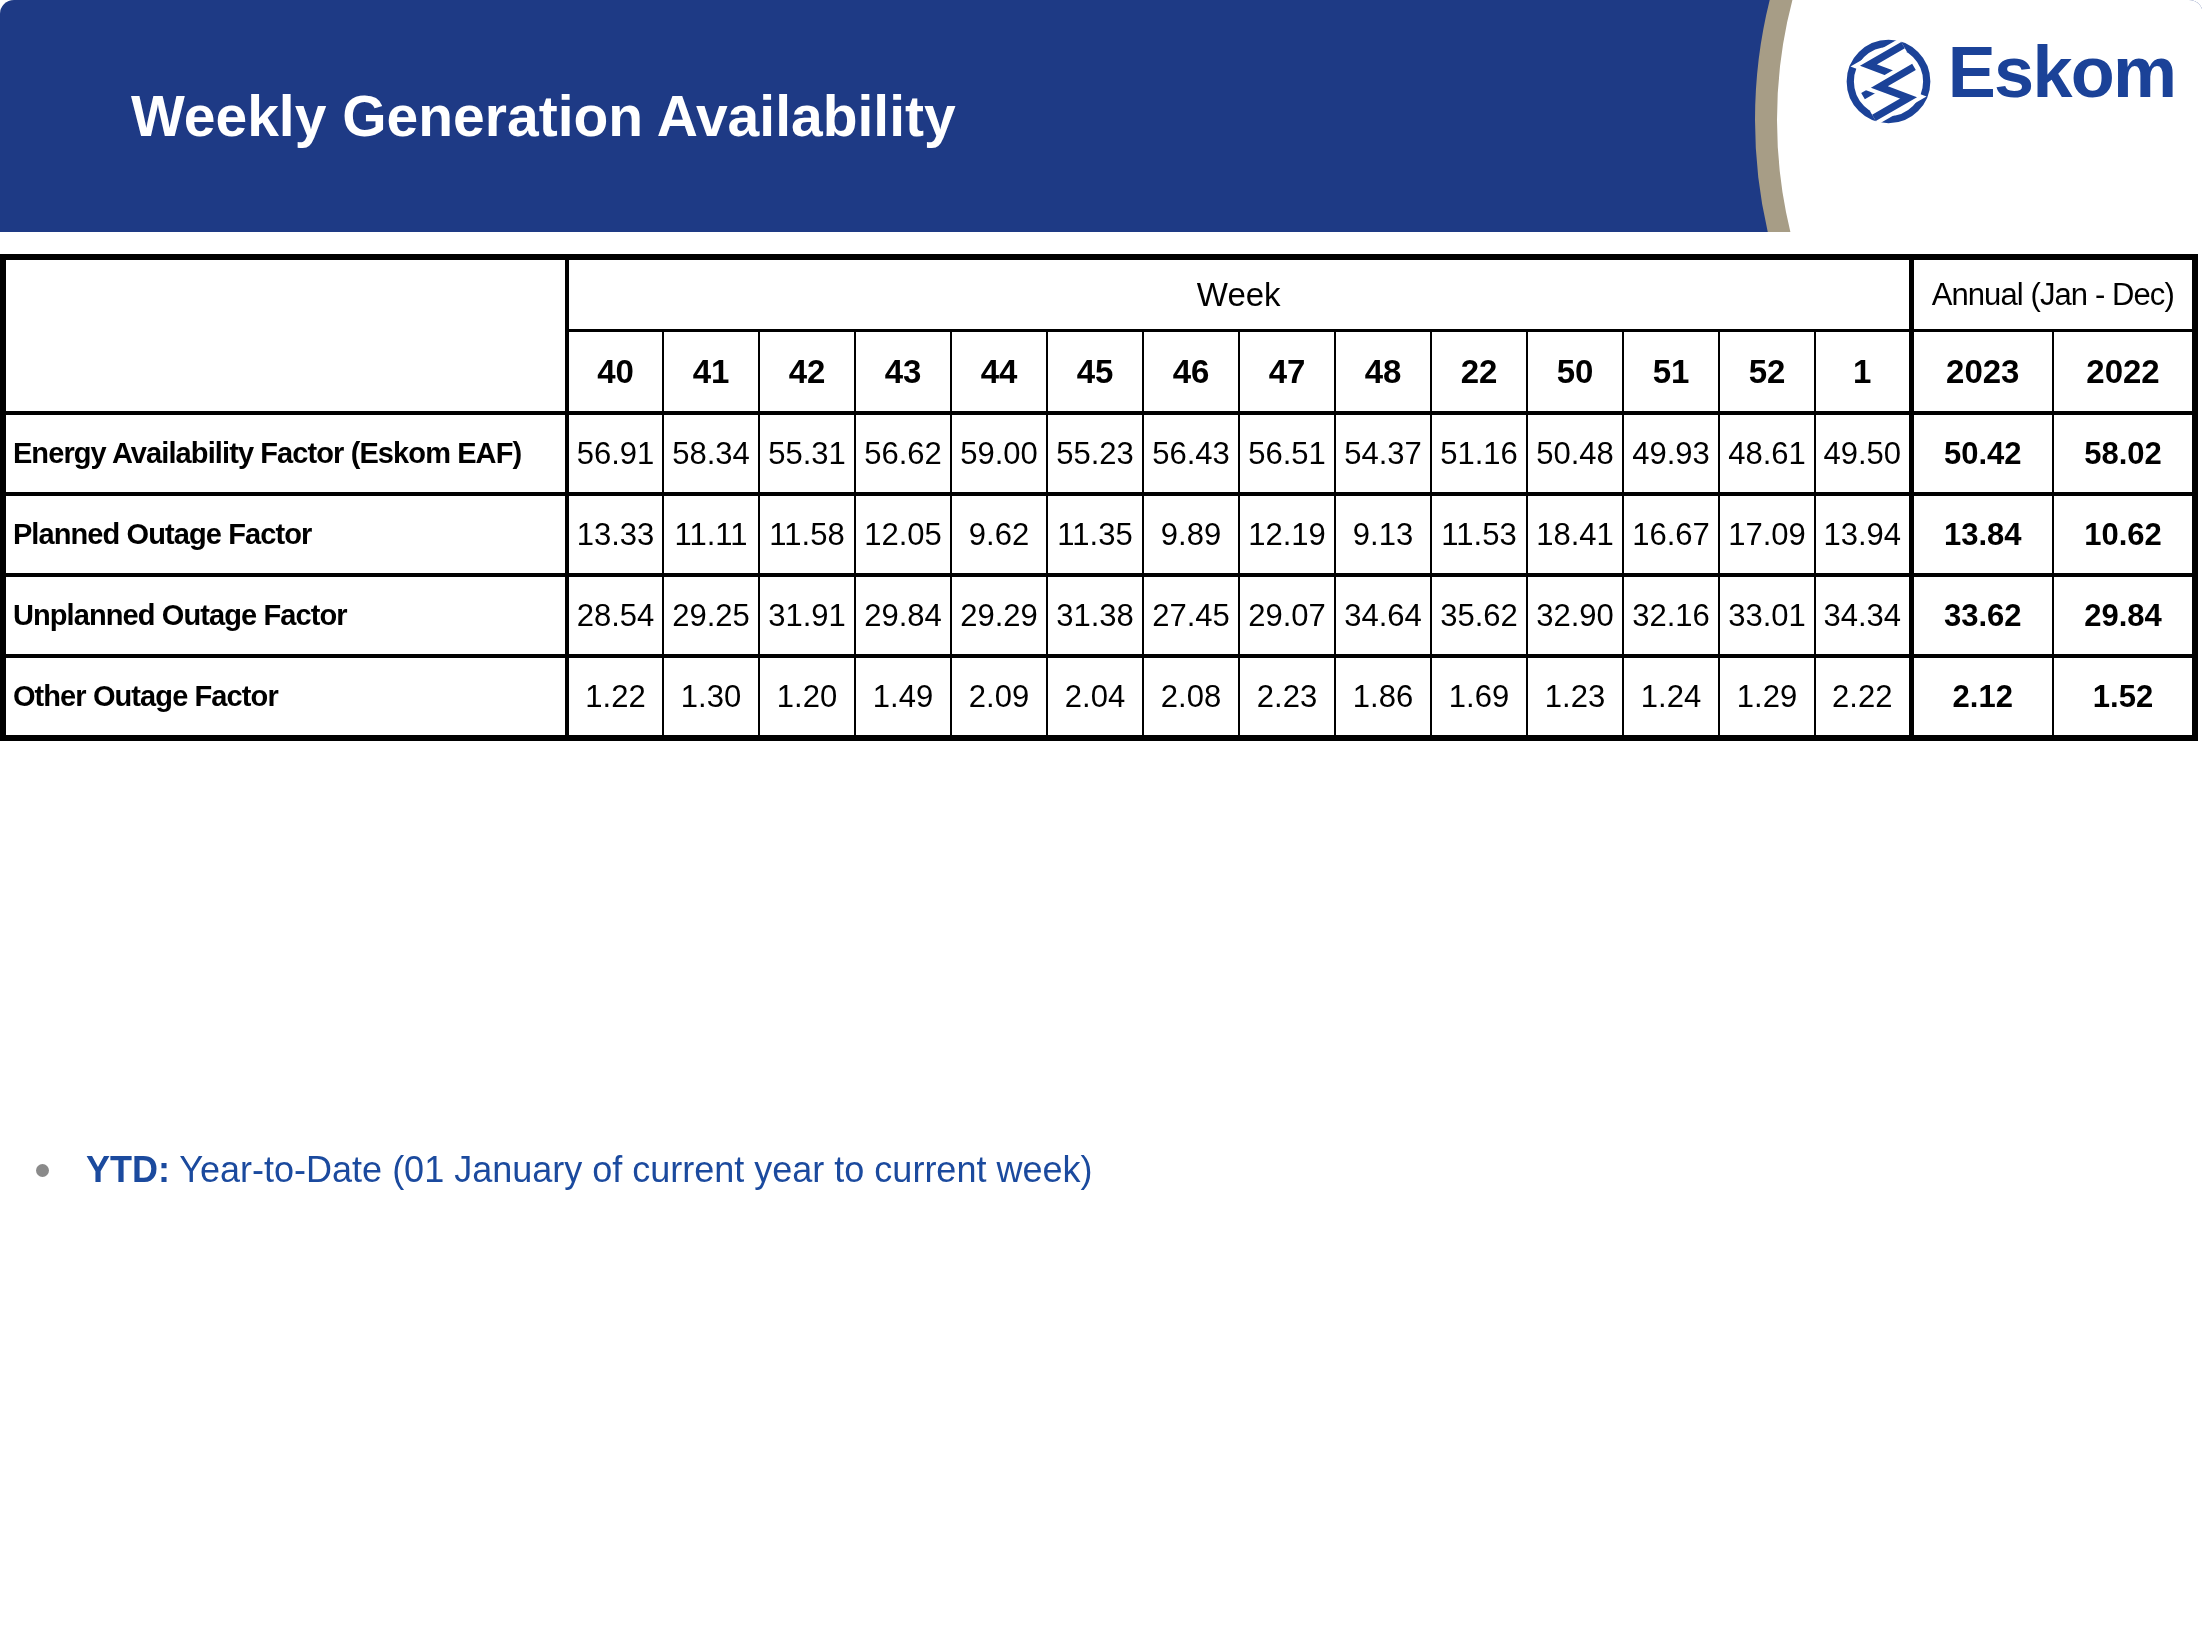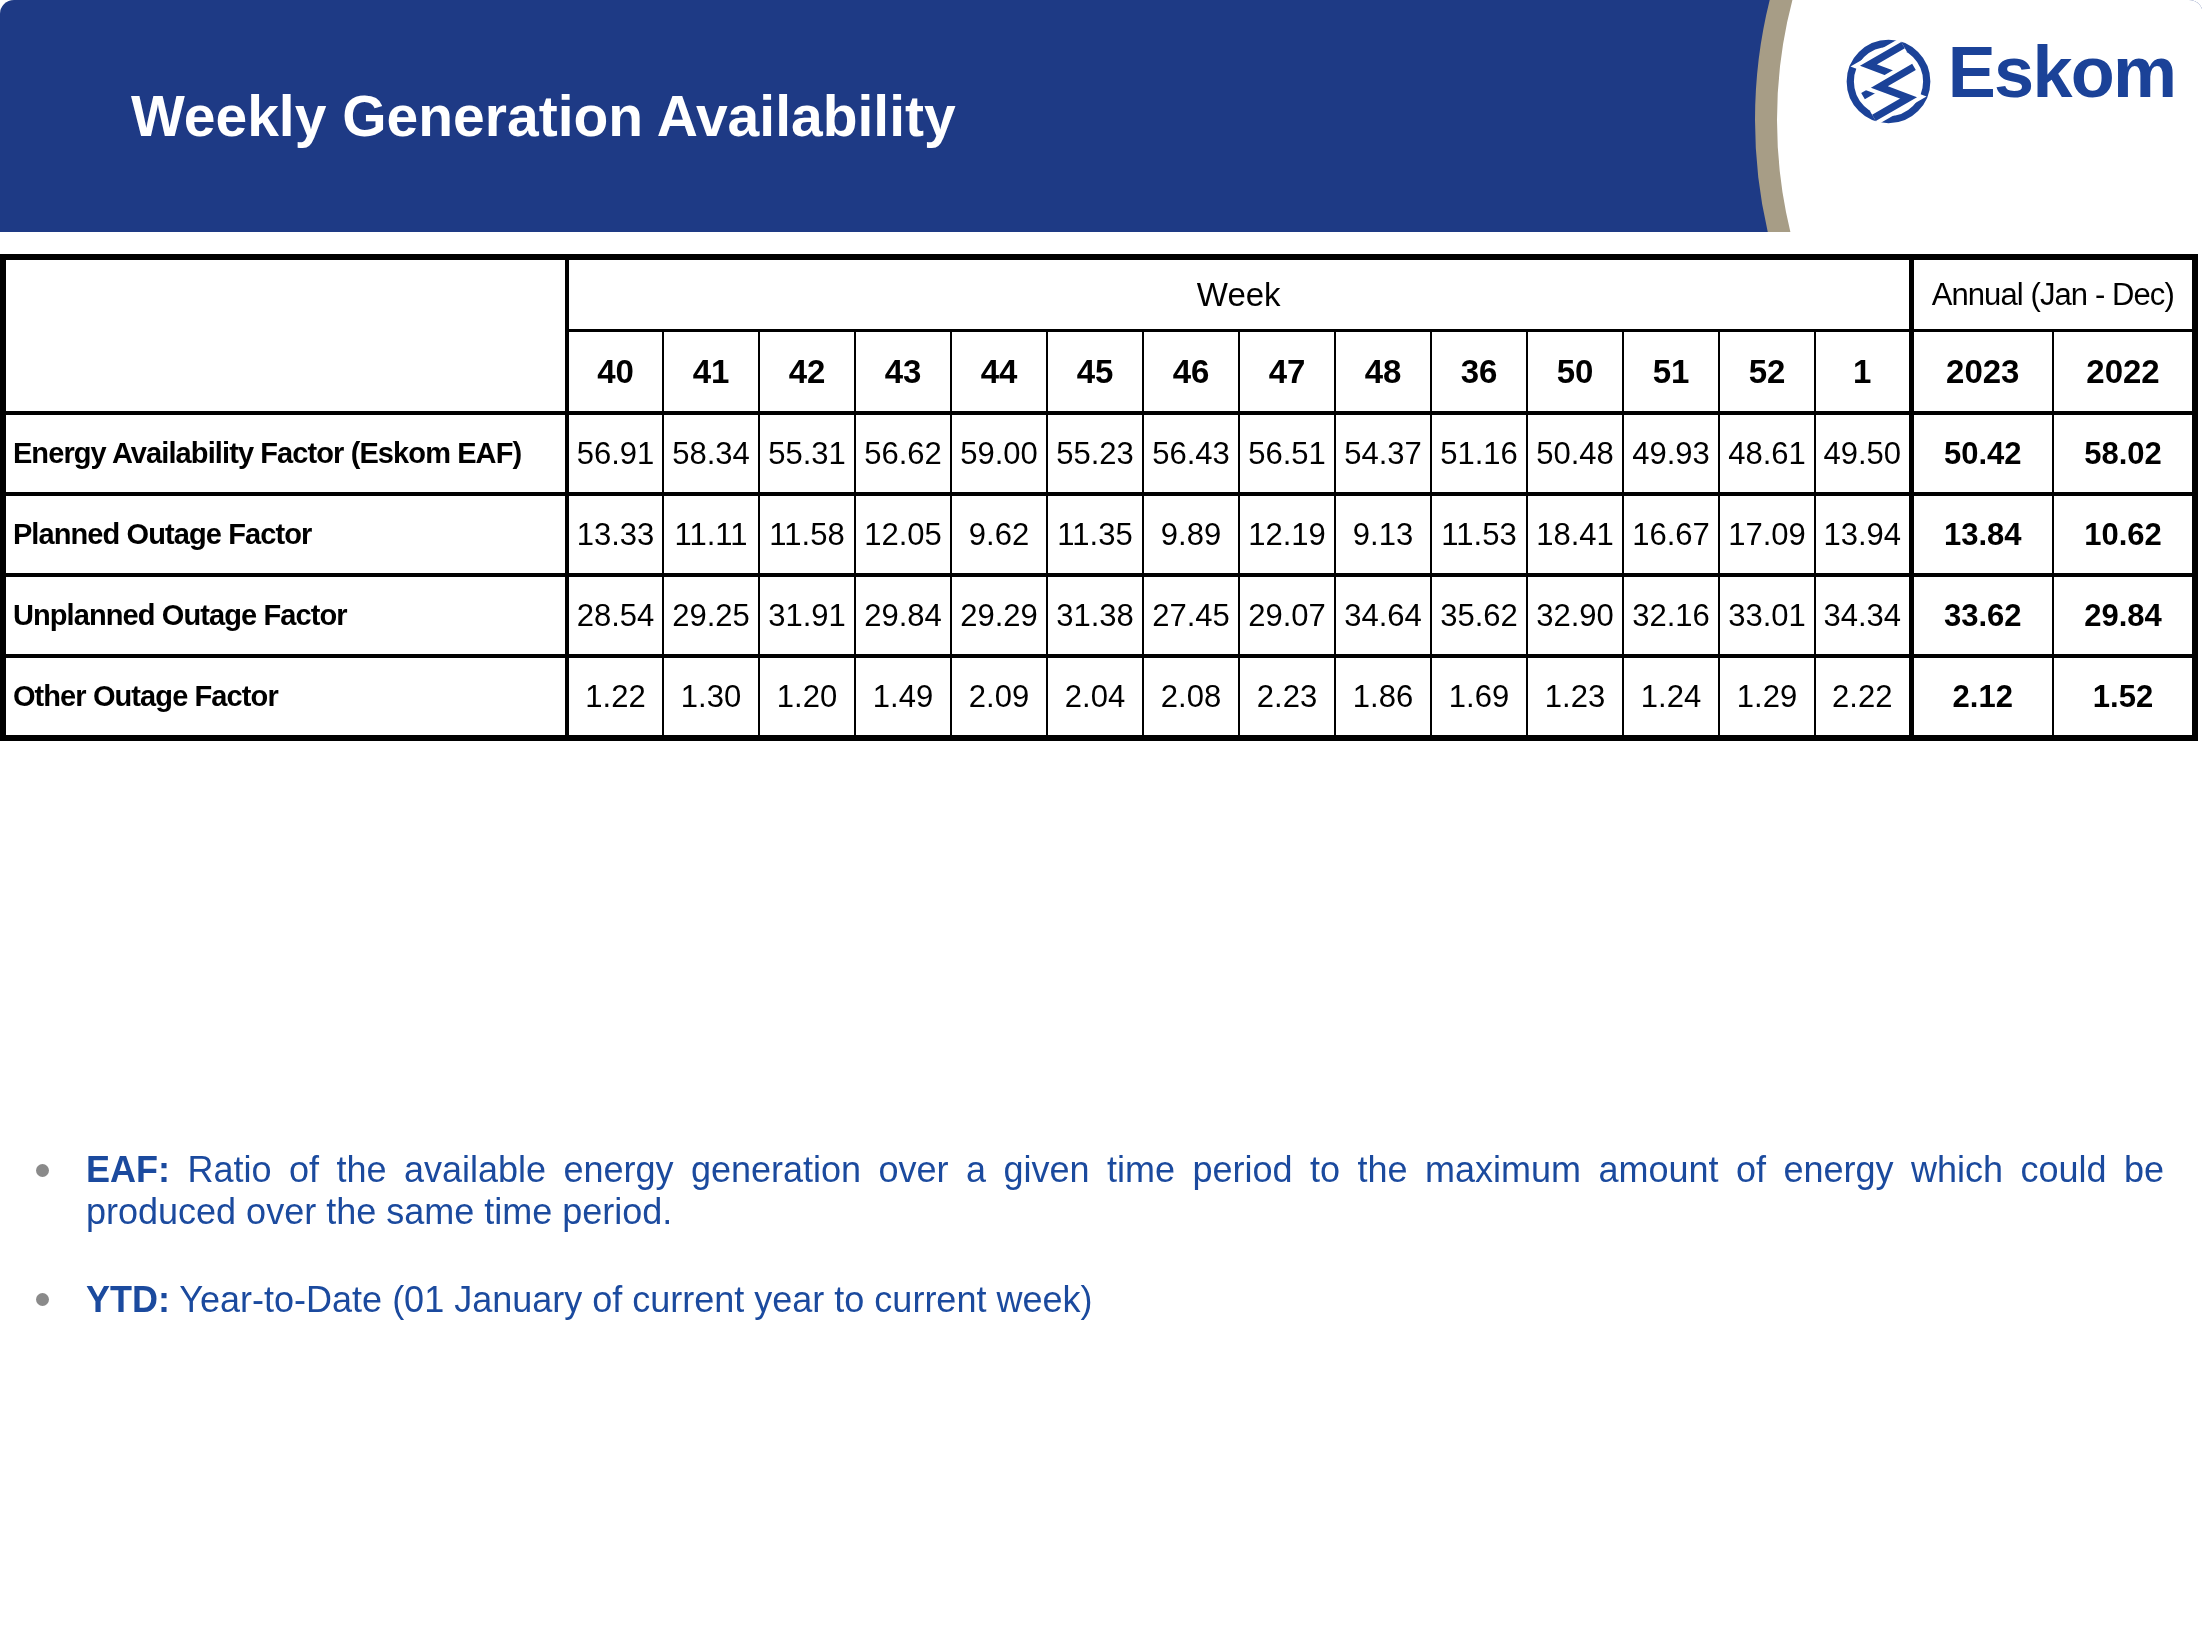--- a/index.html
+++ b/index.html
@@ -95,21 +95,21 @@
         <tr class="weeknums">
           <th>40</th>
           <th>41</th>
           <th>42</th>
           <th>43</th>
           <th>44</th>
           <th>45</th>
           <th>46</th>
           <th>47</th>
           <th>48</th>
-          <th>36</th>
+          <th>22</th>
           <th>50</th>
           <th>51</th>
           <th>52</th>
           <th>1</th>
           <th class="sep">2023</th>
           <th>2022</th>
         </tr>
       </thead>
     <tbody>
         <tr>
@@ -186,21 +186,18 @@
           <td class="num">1.29</td>
           <td class="num">2.22</td>
           <td class="num bold sep">2.12</td>
           <td class="num bold">1.52</td>
         </tr>
       </tbody>
   </table>
 
   <div class="notes">
     <p class="note">
-      <span class="dot"></span><b>EAF:</b><span> Ratio of the available energy generation over a given time period to the maximum amount of energy which could be produced over the same time period.</span>
-    </p>
-    <p class="note">
       <span class="dot"></span><b>YTD:</b><span> Year-to-Date (01 January of current year to current week)</span>
     </p>
   </div>
 
 </div>
 
 
 </body></html>

